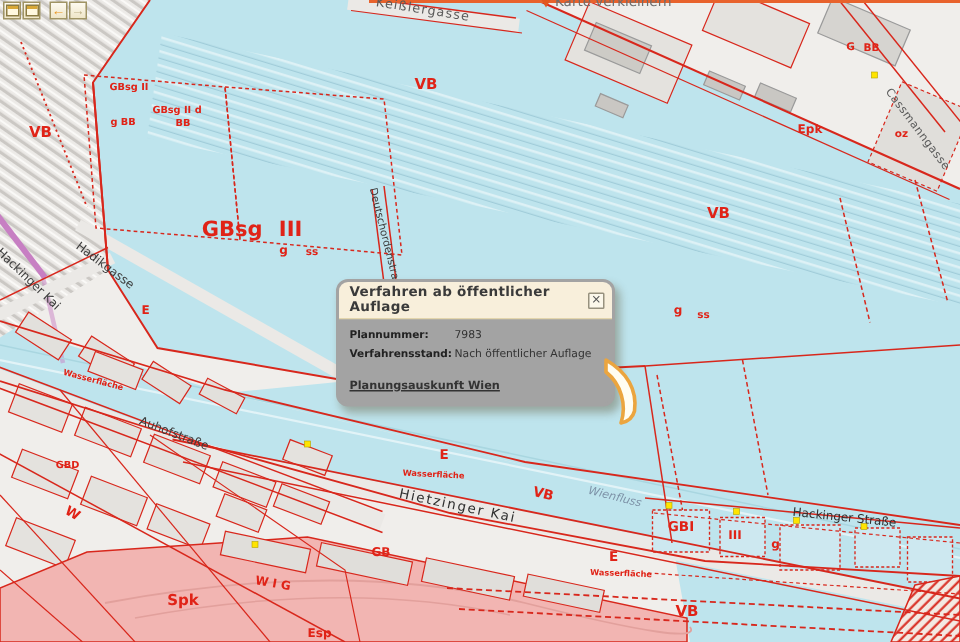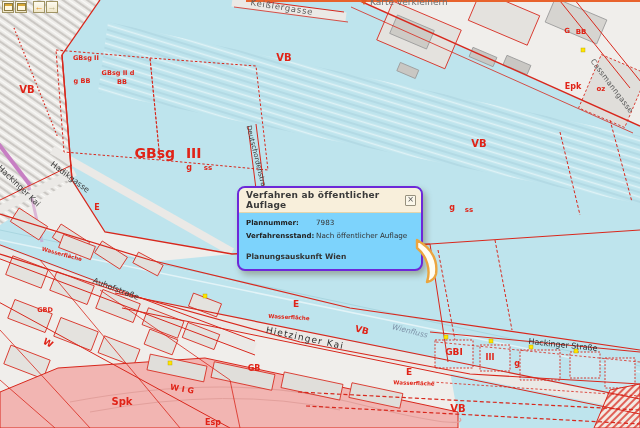--- a/index.html
+++ b/index.html
@@ -14,29 +14,29 @@
   .tb.gap{margin-left:5px}
   .win{width:7px;height:6px;border:1px solid #8B7B43;background:#FFF8E0}
   .win::before{content:"";display:block;height:2px;background:#D8A838}
   .arrow{font-size:9px;line-height:1;font-weight:bold}
   .back{color:#E8941F}.fwd{color:#BFB28A}
   
   .collapse{position:absolute;left:361px;top:-3px;display:flex;align-items:center;gap:3px;z-index:20;cursor:pointer}
   .tri{width:0;height:0;border-left:3.5px solid transparent;border-right:3.5px solid transparent;border-top:5px solid #E2571F}
   .collapse .lbl{font-size:9px;color:#6E6E6E}
   
-  .popup{position:absolute;left:237px;top:186px;width:182px;background:#7dd3fc;border:2px solid #6d28d9;border-radius:8px;box-shadow:3px 4px 6px rgba(80,60,20,.35);z-index:10}
+  .popup{position:absolute;left:224px;top:186px;width:182px;background:#a3a3a3;border:2px solid #a3a3a3;border-radius:8px;box-shadow:3px 4px 6px rgba(80,60,20,.35);z-index:10}
   .popup-header{display:flex;align-items:center;justify-content:space-between;background:#F8EFDB;border-bottom:1px solid #E3D5AC;border-radius:6px 6px 0 0;padding:2px 5px 2px 7px}
   .popup-title{font-size:9px;font-weight:600;color:#3A3A3A;letter-spacing:.2px}
   .popup-close{width:9px;height:9px;border:1px solid #97917E;background:#FBF7EA;color:#555;font-size:8px;line-height:8px;text-align:center;cursor:pointer;border-radius:1px;flex:none}
   .popup-body{padding:5px 2px 6px 7px}
   .prow{display:flex;margin-bottom:2px}
   .plabel{width:70px;flex:none;font-size:7px;font-weight:bold;color:#222;line-height:1.5}
   .pvalue{flex:1;font-size:7.2px;color:#333;line-height:1.5}
-  .plink{display:inline-block;margin-top:3px;font-size:7.5px;font-weight:bold;color:#333;cursor:pointer}
+  .plink{display:inline-block;margin-top:3px;font-size:7.5px;font-weight:bold;color:#333;text-decoration:underline;cursor:pointer}
   .tail{position:absolute;left:176px;top:50px;width:30px;height:46px;overflow:visible}
 </style>
 </head>
 <body>
 
 <div class="stage">
 
   <svg class="map" width="640" height="428" viewBox="0 0 640 428">
     <defs>
       <pattern id="rail" width="7" height="7" patternUnits="userSpaceOnUse" patternTransform="rotate(-55)">
@@ -223,21 +223,21 @@
   <span class="zl" style="left:289px;top:317px;transform:translate(-50%,-50%) rotate(3deg);font-size:5.5px">Wasserfläche</span>
   <span class="zl" style="left:414px;top:383px;transform:translate(-50%,-50%) rotate(2deg);font-size:5.5px">Wasserfläche</span>
   <span class="zl" style="left:454px;top:352px;transform:translate(-50%,-50%);font-size:9px">GBI</span>
   <span class="zl" style="left:490px;top:357px;transform:translate(-50%,-50%);font-size:8px">III</span>
   <span class="zl" style="left:517px;top:363px;transform:translate(-50%,-50%);font-size:8px">g</span>
   <span class="zl" style="left:122px;top:401px;transform:translate(-50%,-50%);font-size:10px">Spk</span>
   <span class="zl" style="left:182px;top:389px;transform:translate(-50%,-50%) rotate(10deg);font-size:8px">W I G</span>
   <span class="zl" style="left:254px;top:368px;transform:translate(-50%,-50%);font-size:8px">GB</span>
   <span class="zl" style="left:567px;top:31px;transform:translate(-50%,-50%);font-size:7px">G</span>
   <span class="zl" style="left:581px;top:32px;transform:translate(-50%,-50%);font-size:7px">BB</span>
-  <span class="zl" style="left:573px;top:86px;transform:translate(-50%,-50%);font-size:8px">Epk</span>
+  <span class="zl" style="left:540px;top:86px;transform:translate(-50%,-50%);font-size:8px">Epk</span>
   <span class="zl" style="left:601px;top:89px;transform:translate(-50%,-50%);font-size:7px">oz</span>
   <span class="zl" style="left:45px;top:310px;transform:translate(-50%,-50%);font-size:6.5px">GBD</span>
   <span class="zl" style="left:48px;top:343px;transform:translate(-50%,-50%) rotate(30deg);font-size:9px">W</span>
   <span class="zl" style="left:213px;top:422px;transform:translate(-50%,-50%);font-size:8px">Esp</span>
 
   <div class="toolbar">
     <button class="tb">
         <span class="win"></span>
       </button>
     <button class="tb">

